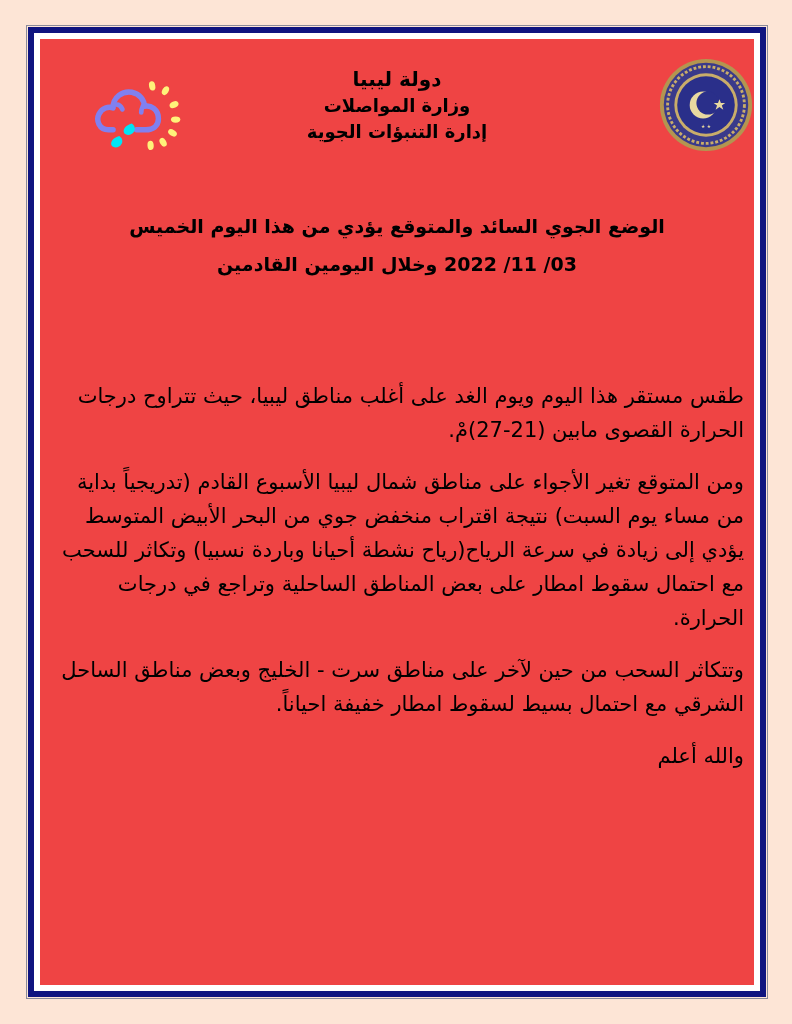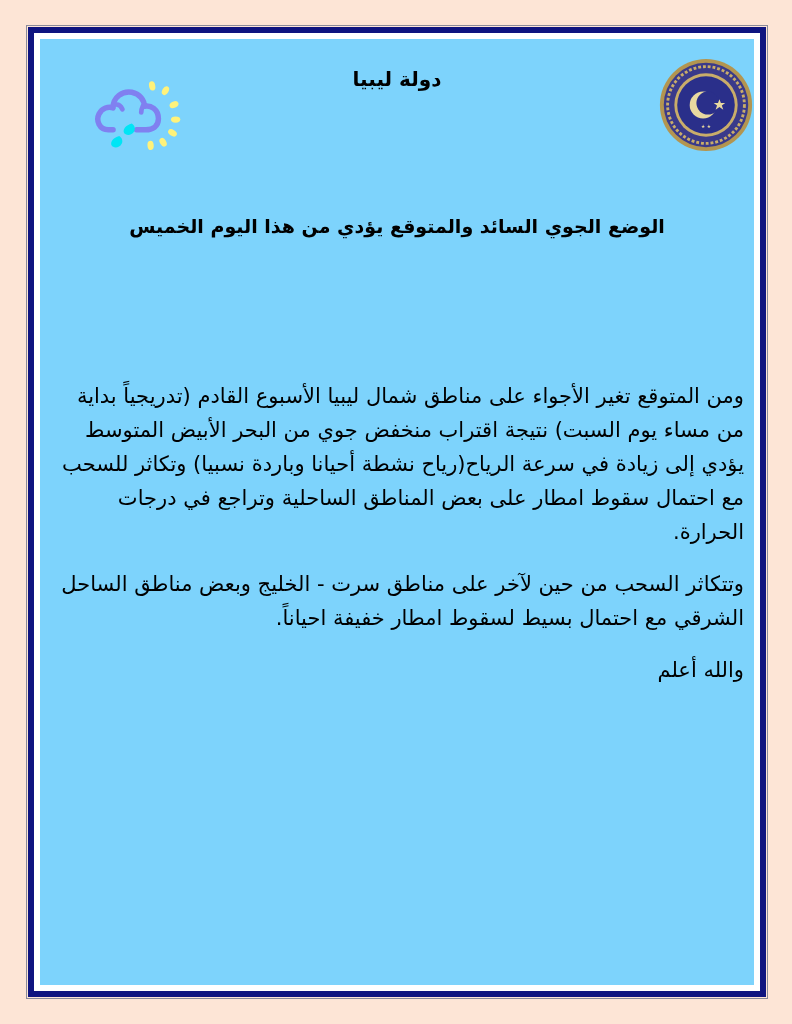--- a/index.html
+++ b/index.html
@@ -27,21 +27,21 @@
       border: 6px solid #0f1480;
     }
     .white-frame {
       position: absolute;
       left: 34px; top: 33px; right: 32px; bottom: 33px;
       border: 6px solid #ffffff;
     }
     .content {
       position: absolute;
       left: 40px; top: 39px; right: 38px; bottom: 39px;
-      background: #7dd3fc;
+      background: #ef4444;
       direction: rtl;
       padding-left: 24px;
     }
     .header-block {
       position: absolute;
       top: 26px;
       left: 0; right: 0;
       text-align: center;
       font-family: "DejaVu Sans", sans-serif;
       font-weight: bold;
@@ -130,26 +130,30 @@
       </g>
       <path d="M28 70 H22 C10 70 6 58 10 50 C14 42 22 40 28 42 C28 28 40 20 52 22 C62 24 68 32 68 40 C76 38 86 44 86 56 C86 66 78 70 70 70 H58" fill="none" stroke="#8080f0" stroke-width="7" stroke-linecap="round" stroke-linejoin="round"></path>
       <path d="M40 44 C38 40 36 38 33 38" fill="none" stroke="#8080f0" stroke-width="6" stroke-linecap="round"></path>
       <path d="M66 40 C64 44 64 46 64 48" fill="none" stroke="#8080f0" stroke-width="6" stroke-linecap="round"></path>
       <path d="M52 62 C44 64 40 70 42 74 C44 78 52 78 55 72 C57 68 55 64 52 62 Z" fill="#00e5f5"></path>
       <path d="M36 78 C28 80 24 86 26 90 C28 94 36 94 39 88 C41 84 39 80 36 78 Z" fill="#00e5f5"></path>
     </svg>
 
     <div class="header-block">
       <div class="line first">دولة ليبيا</div>
+      <div class="line">وزارة المواصلات</div>
+      <div class="line">إدارة التنبؤات الجوية</div>
     </div>
 
     <div class="headline">
       <div>الوضع الجوي السائد والمتوقع يؤدي من هذا اليوم الخميس</div>
+      <div>03/ 11/ 2022 وخلال اليومين القادمين</div>
     </div>
 
     <div class="body-text">
+      <p>طقس مستقر هذا اليوم ويوم الغد على أغلب مناطق ليبيا، حيث تتراوح درجات الحرارة القصوى مابين (21-27)مْ.</p>
       <p>ومن المتوقع تغير الأجواء على مناطق شمال ليبيا الأسبوع القادم (تدريجياً بداية من مساء يوم السبت) نتيجة اقتراب منخفض جوي من البحر الأبيض المتوسط يؤدي إلى زيادة في سرعة الرياح(رياح نشطة أحيانا وباردة نسبيا) وتكاثر للسحب مع احتمال سقوط امطار على بعض المناطق الساحلية وتراجع في درجات الحرارة.</p>
       <p>وتتكاثر السحب من حين لآخر على مناطق سرت - الخليج وبعض مناطق الساحل الشرقي مع احتمال بسيط لسقوط امطار خفيفة احياناً.</p>
       <p class="closing">والله أعلم</p>
     </div>
 
   </div>
 </div>
 
 </body></html>

